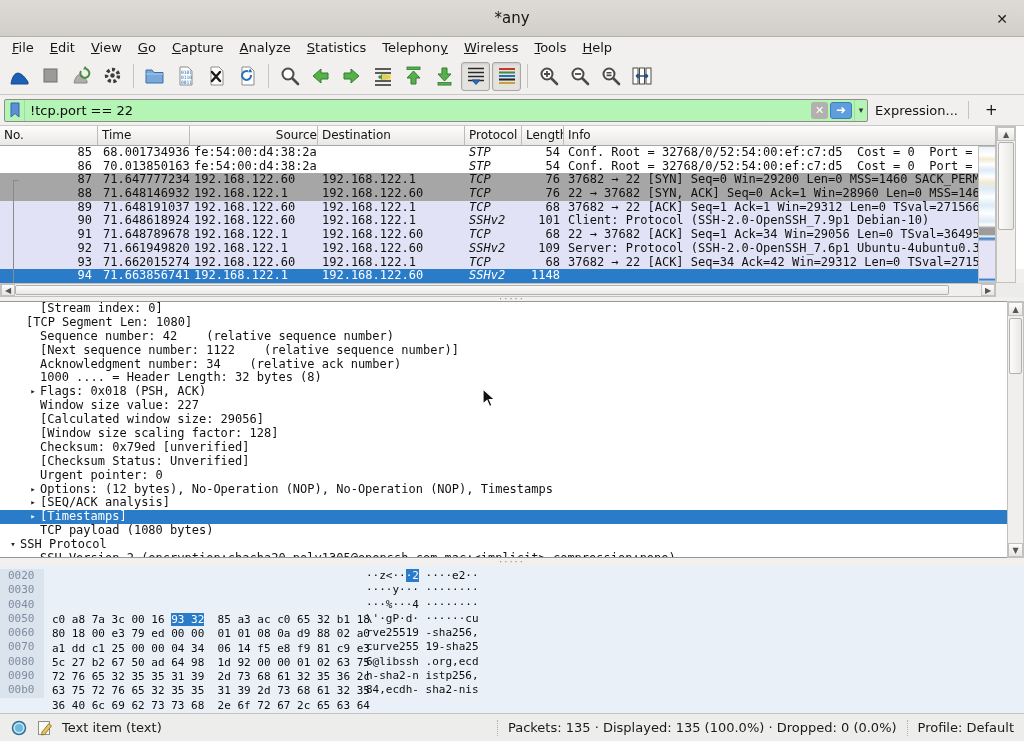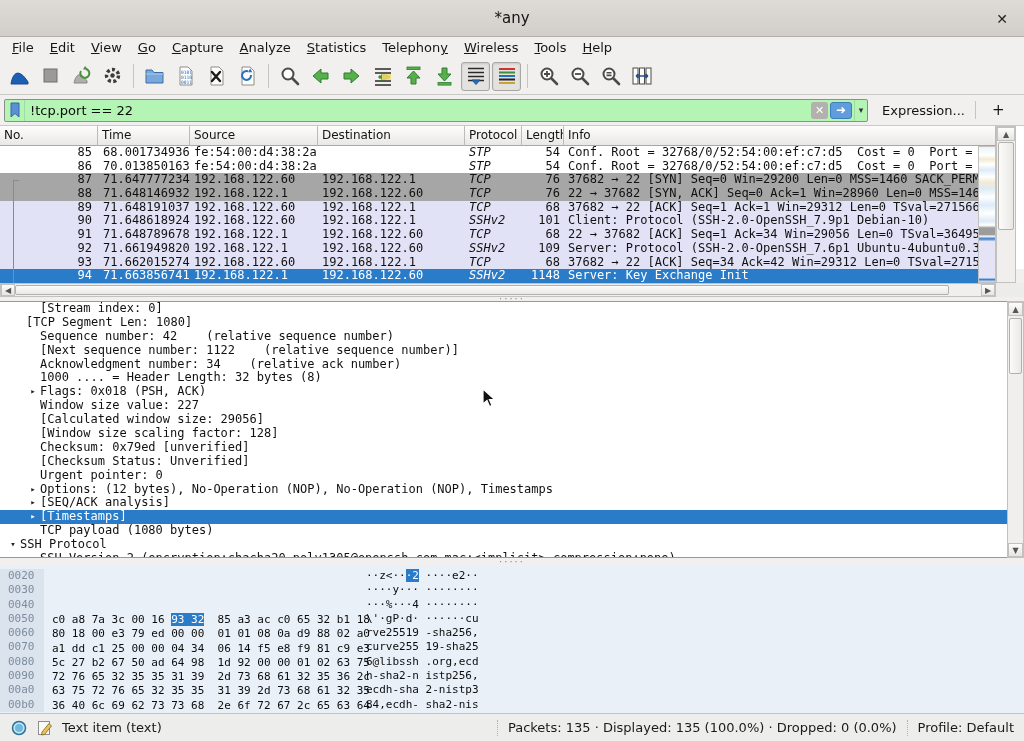--- a/index.html
+++ b/index.html
@@ -34,21 +34,21 @@
     display:flex; align-items:center; overflow:hidden; }
   .bookmark-btn { width:20px; height:21px; display:flex; align-items:center; justify-content:center;
     border-right:1px solid #9fdc9f; }
   .filter-text { flex:1; font-size:13px; color:#0c0c0c; padding-left:5px; white-space:pre; }
   .clear-btn { width:17px; height:17px; background:#b3b1ae; border-radius:3px; color:#fff;
     display:flex; align-items:center; justify-content:center; font-size:11px; font-weight:bold; margin-right:2px;}
   .apply-btn { width:22px; height:17px; background:#5f9ddc; border:1px solid #3f7dba; border-radius:3px; color:#fff;
     display:flex; align-items:center; justify-content:center; font-size:12px; margin-right:2px;}
   .caret-btn { width:13px; height:21px; display:flex; align-items:center; justify-content:center;
     font-size:9px; color:#333; border-left:1px solid #9fdc9f;}
-  .expression-label { font-size:13px; color:#141414; margin-left:14px; }
+  .expression-label { font-size:13px; color:#141414; margin-left:7px; }
   .fsep { width:1px; height:18px; background:#c6c4c1; margin:0 10px; }
   .add-filter-btn { font-size:15px; color:#141414; padding:0 6px; }
   
   .packetlist { position:absolute; left:0; top:126px; width:1024px; height:143px; background:#fff; }
   .pl-header { position:absolute; left:0; top:0; width:996px; height:20px; display:flex; }
   .pl-hcell { height:20px; background:linear-gradient(#fdfdfd,#e9e8e5); border-right:1px solid #bdbbb8;
     border-bottom:1px solid #aaa8a5; font-size:12px; padding:2px 0 0 4px; white-space:nowrap; overflow:hidden; color:#141414;}
   .pl-rows { position:absolute; left:0; top:20px; width:978px; height:137px; overflow:hidden;
     font-family:"DejaVu Sans Mono", monospace; font-size:12px; }
   .prow { display:flex; height:13.7px; line-height:13.7px; white-space:pre; }
@@ -296,38 +296,38 @@
     </div>
     <span class="expression-label">Expression...</span>
     <span class="fsep"></span>
     <span class="add-filter-btn">+</span>
   </div>
 
   <div class="packetlist">
     <div class="pl-header">
         <div class="pl-hcell" style="width: 98px;">No.</div>
         <div class="pl-hcell" style="width: 92px;">Time</div>
-        <div class="pl-hcell" style="width: 128px;">Source</div>
+        <div class="pl-hcell" style="width: 128px; text-align: right;">Source</div>
         <div class="pl-hcell" style="width: 147px;">Destination</div>
         <div class="pl-hcell" style="width: 57px;">Protocol</div>
         <div class="pl-hcell" style="width: 42px;">Length</div>
         <div class="pl-hcell" style="flex: 1 1 0%;">Info</div>
       </div>
     <div class="pl-rows">
       <div class="relline"></div>
     <div class="prow row-stp"><div class="c0">85</div><div class="c1">68.001734936</div><div class="c2">fe:54:00:d4:38:2a</div><div class="c3"></div><div class="c4">STP</div><div class="c5">54</div><div class="c6">Conf. Root = 32768/0/52:54:00:ef:c7:d5  Cost = 0  Port = </div></div>
         <div class="prow row-stp"><div class="c0">86</div><div class="c1">70.013850163</div><div class="c2">fe:54:00:d4:38:2a</div><div class="c3"></div><div class="c4">STP</div><div class="c5">54</div><div class="c6">Conf. Root = 32768/0/52:54:00:ef:c7:d5  Cost = 0  Port = </div></div>
         <div class="prow row-gray"><div class="c0">87</div><div class="c1">71.647777234</div><div class="c2">192.168.122.60</div><div class="c3">192.168.122.1</div><div class="c4">TCP</div><div class="c5">76</div><div class="c6">37682 → 22 [SYN] Seq=0 Win=29200 Len=0 MSS=1460 SACK_PERM=1</div></div>
         <div class="prow row-gray"><div class="c0">88</div><div class="c1">71.648146932</div><div class="c2">192.168.122.1</div><div class="c3">192.168.122.60</div><div class="c4">TCP</div><div class="c5">76</div><div class="c6">22 → 37682 [SYN, ACK] Seq=0 Ack=1 Win=28960 Len=0 MSS=1460</div></div>
         <div class="prow row-lav"><div class="c0">89</div><div class="c1">71.648191037</div><div class="c2">192.168.122.60</div><div class="c3">192.168.122.1</div><div class="c4">TCP</div><div class="c5">68</div><div class="c6">37682 → 22 [ACK] Seq=1 Ack=1 Win=29312 Len=0 TSval=2715660</div></div>
         <div class="prow row-lav"><div class="c0">90</div><div class="c1">71.648618924</div><div class="c2">192.168.122.60</div><div class="c3">192.168.122.1</div><div class="c4">SSHv2</div><div class="c5">101</div><div class="c6">Client: Protocol (SSH-2.0-OpenSSH_7.9p1 Debian-10)</div></div>
         <div class="prow row-lav"><div class="c0">91</div><div class="c1">71.648789678</div><div class="c2">192.168.122.1</div><div class="c3">192.168.122.60</div><div class="c4">TCP</div><div class="c5">68</div><div class="c6">22 → 37682 [ACK] Seq=1 Ack=34 Win=29056 Len=0 TSval=364950</div></div>
         <div class="prow row-lav"><div class="c0">92</div><div class="c1">71.661949820</div><div class="c2">192.168.122.1</div><div class="c3">192.168.122.60</div><div class="c4">SSHv2</div><div class="c5">109</div><div class="c6">Server: Protocol (SSH-2.0-OpenSSH_7.6p1 Ubuntu-4ubuntu0.3</div></div>
         <div class="prow row-lav"><div class="c0">93</div><div class="c1">71.662015274</div><div class="c2">192.168.122.60</div><div class="c3">192.168.122.1</div><div class="c4">TCP</div><div class="c5">68</div><div class="c6">37682 → 22 [ACK] Seq=34 Ack=42 Win=29312 Len=0 TSval=2715</div></div>
-        <div class="prow row-sel"><div class="c0">94</div><div class="c1">71.663856741</div><div class="c2">192.168.122.1</div><div class="c3">192.168.122.60</div><div class="c4">SSHv2</div><div class="c5">1148</div><div class="c6">Server: Key Exchange Init</div></div>
+        <div class="prow row-sel"><div class="c0">94</div><div class="c1">71.663856741</div><div class="c2">192.168.122.1</div><div class="c3">192.168.122.60</div><div class="c4">SSHv2</div><div class="c5">1148</div></div>
       </div>
     <div class="minimap"></div>
     <div class="sb-v" style="left:996px; top:0; width:20px; height:171px;">
       <span class="sbtn" style="top:0;">▲</span>
       <span class="sthumb" style="top:15px; width:16px; height:88px;"></span>
       <span class="sbtn" style="bottom:0;">▼</span>
     </div>
     <div class="pl-hscroll">
       <span class="harrow" style="left:0;">◀</span>
       <span class="hthumb"></span>
@@ -371,21 +371,20 @@
 
   <div class="hexpane">
       <div class="hrow"><span class="h-off">0020</span><span class="h-hex"><span>c0 a8 7a 3c 00 16 </span><span class="hexsel">93 32</span><span>  85 a3 ac c0 65 32 b1 18</span></span><span class="h-asc"><span>··z&lt;··</span><span class="hexsel">·2</span><span> ····e2··</span></span></div>
       <div class="hrow"><span class="h-off">0030</span><span class="h-hex"><span>80 18 00 e3 79 ed 00 00  01 01 08 0a d9 88 02 a0</span></span><span class="h-asc"><span>····y··· ········</span></span></div>
       <div class="hrow"><span class="h-off">0040</span><span class="h-hex"><span>a1 dd c1 25 00 00 04 34  06 14 f5 e8 f9 81 c9 e3</span></span><span class="h-asc"><span>···%···4 ········</span></span></div>
       <div class="hrow"><span class="h-off">0050</span><span class="h-hex"><span>5c 27 b2 67 50 ad 64 98  1d 92 00 00 01 02 63 75</span></span><span class="h-asc"><span>\'·gP·d· ······cu</span></span></div>
       <div class="hrow"><span class="h-off">0060</span><span class="h-hex"><span>72 76 65 32 35 35 31 39  2d 73 68 61 32 35 36 2c</span></span><span class="h-asc"><span>rve25519 -sha256,</span></span></div>
       <div class="hrow"><span class="h-off">0070</span><span class="h-hex"><span>63 75 72 76 65 32 35 35  31 39 2d 73 68 61 32 35</span></span><span class="h-asc"><span>curve255 19-sha25</span></span></div>
       <div class="hrow"><span class="h-off">0080</span><span class="h-hex"><span>36 40 6c 69 62 73 73 68  2e 6f 72 67 2c 65 63 64</span></span><span class="h-asc"><span>6@libssh .org,ecd</span></span></div>
       <div class="hrow"><span class="h-off">0090</span><span class="h-hex"><span>68 2d 73 68 61 32 2d 6e  69 73 74 70 32 35 36 2c</span></span><span class="h-asc"><span>h-sha2-n istp256,</span></span></div>
-      <div class="hrow"><span class="h-off">00a0</span><span class="h-hex"><span>65 63 64 68 2d 73 68 61  32 2d 6e 69 73 74 70 33</span></span><span class="h-asc"><span>ecdh-sha 2-nistp3</span></span></div>
       <div class="hrow"><span class="h-off">00b0</span><span class="h-hex"><span>38 34 2c 65 63 64 68 2d  73 68 61 32 2d 6e 69 73</span></span><span class="h-asc"><span>84,ecdh- sha2-nis</span></span></div>
     </div>
 
   <div class="statusbar">
     <div class="st-left">
       <svg class="sicon" viewBox="0 0 18 18">
         <circle cx="9" cy="9" r="6.5" fill="#bfe9f2" stroke="#2f6f9a" stroke-width="1.5"></circle>
         <circle cx="9" cy="9" r="4" fill="#6fb9dd"></circle>
       </svg>
       <svg class="sicon" viewBox="0 0 18 18">

